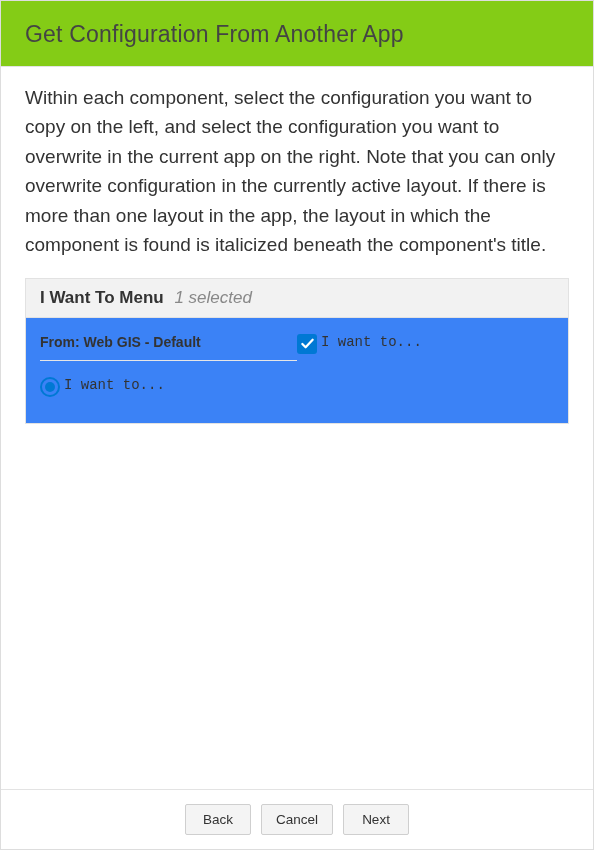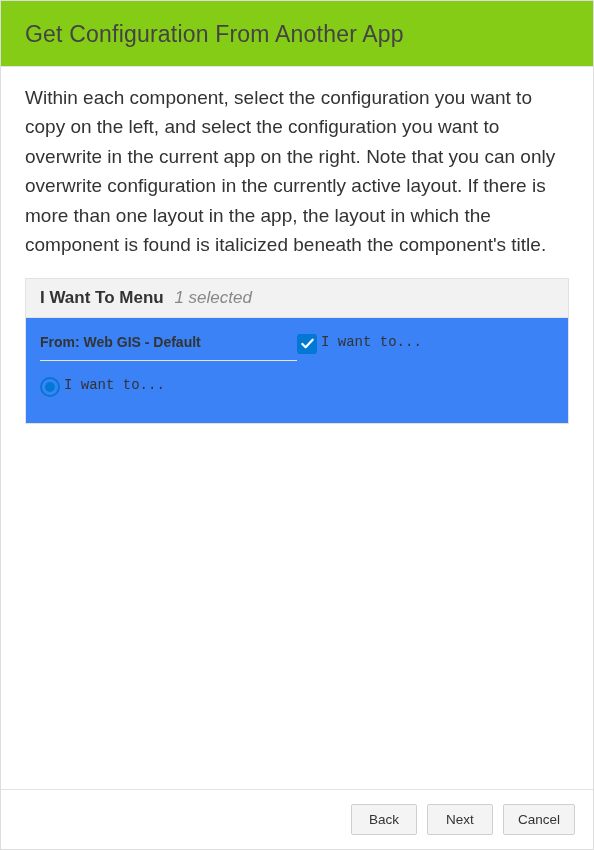--- a/index.html
+++ b/index.html
@@ -114,21 +114,21 @@
       height: 15px;
     }
     .option-label {
       font-size: 14px;
       color: #333;
     }
     .footer {
       border-top: 1px solid #e3e3e3;
       padding: 14px 18px;
       display: flex;
-      justify-content: flex-end;
+      justify-content: center;
       gap: 10px;
       background: #fff;
     }
     .btn {
       min-width: 66px;
       padding: 7px 14px;
       font-size: 13.5px;
       color: #333;
       background: #f4f4f4;
       border: 1px solid #cfcfcf;
@@ -174,15 +174,15 @@
             <span class="option-label">I want to...</span>
           </div>
         </div>
       </div>
     </div>
   </div>
 </div>
 
 <div class="footer">
   <button class="btn">Back</button>
+  <button class="btn">Cancel</button>
   <button class="btn">Next</button>
-  <button class="btn">Cancel</button>
 </div>
 
 </body></html>

